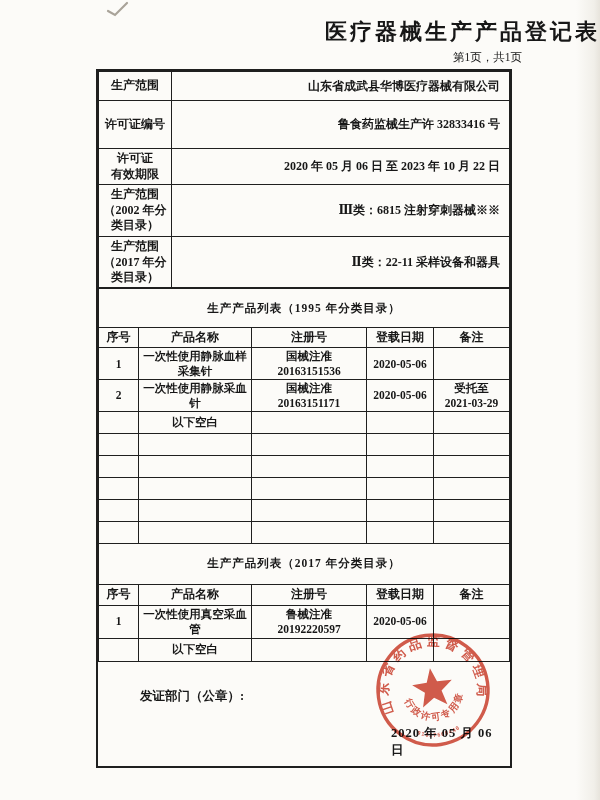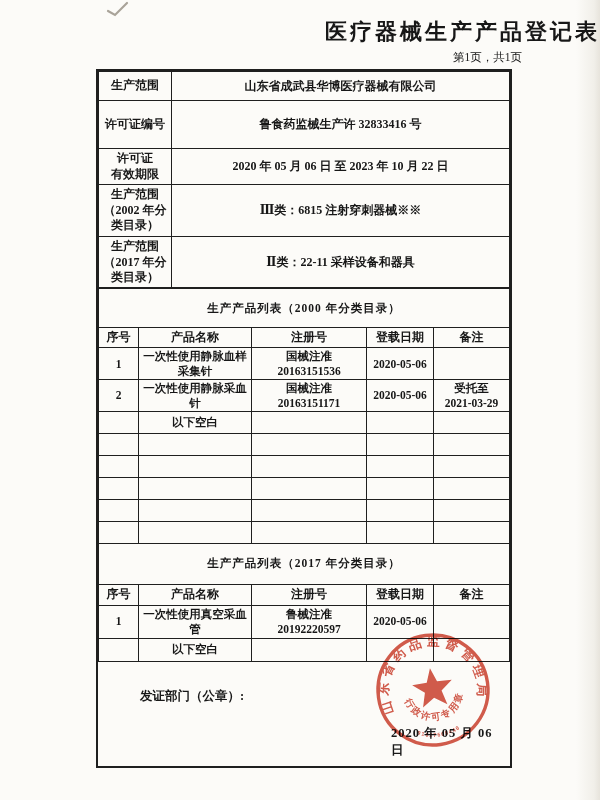--- a/index.html
+++ b/index.html
@@ -22,21 +22,21 @@
     border:2.4px solid #1f1f1f;
   }
   table { border-collapse:collapse; width:100%; table-layout:fixed; }
   table + table { margin-top:-1.5px; }
   td, th { border:1.5px solid #1f1f1f; font-weight:700; overflow:hidden; }
   .info td.lbl {
     text-align:center; font-size:12px; line-height:1.3;
     padding:2px 3px; white-space:pre-line;
   }
   .info td.val {
-    font-size:12px; padding:2px 9px; text-align:center; white-space:pre-line;
+    font-size:12px; padding:2px 9px; text-align:right; white-space:pre-line;
   }
   .sec-title td { text-align:center; font-size:13px; letter-spacing:1px; }
   .products th { font-size:12px; text-align:center; padding:1px; }
   .products td {
     font-size:11.5px; text-align:center; line-height:1.25;
     padding:1px 3px; white-space:pre-line;
   }
   .footer-cell { position:relative; height:104px; font-weight:700; }
   .issuer { position:absolute; left:42px; top:26px; font-size:12.5px; }
   .issue-date { position:absolute; left:256px; top:63px; font-size:12.5px; letter-spacing:1px;margin-left:37px; }
@@ -98,21 +98,21 @@
     <table class="products">
       <colgroup>
           <col style="width:40px">
           <col style="width:113px">
           <col style="width:115px">
           <col style="width:67px">
           <col>
         </colgroup>
       <tbody>
           <tr class="sec-title" style="height:40px">
-        <td colspan="5">生产产品列表（2000 年分类目录）</td>
+        <td colspan="5">生产产品列表（1995 年分类目录）</td>
       </tr>
       <tr style="height:20px">
         <th>序号</th>
         <th>产品名称</th>
         <th>注册号</th>
         <th>登载日期</th>
         <th>备注</th>
       </tr>
       <tr style="height:32px">
         <td>1</td>

